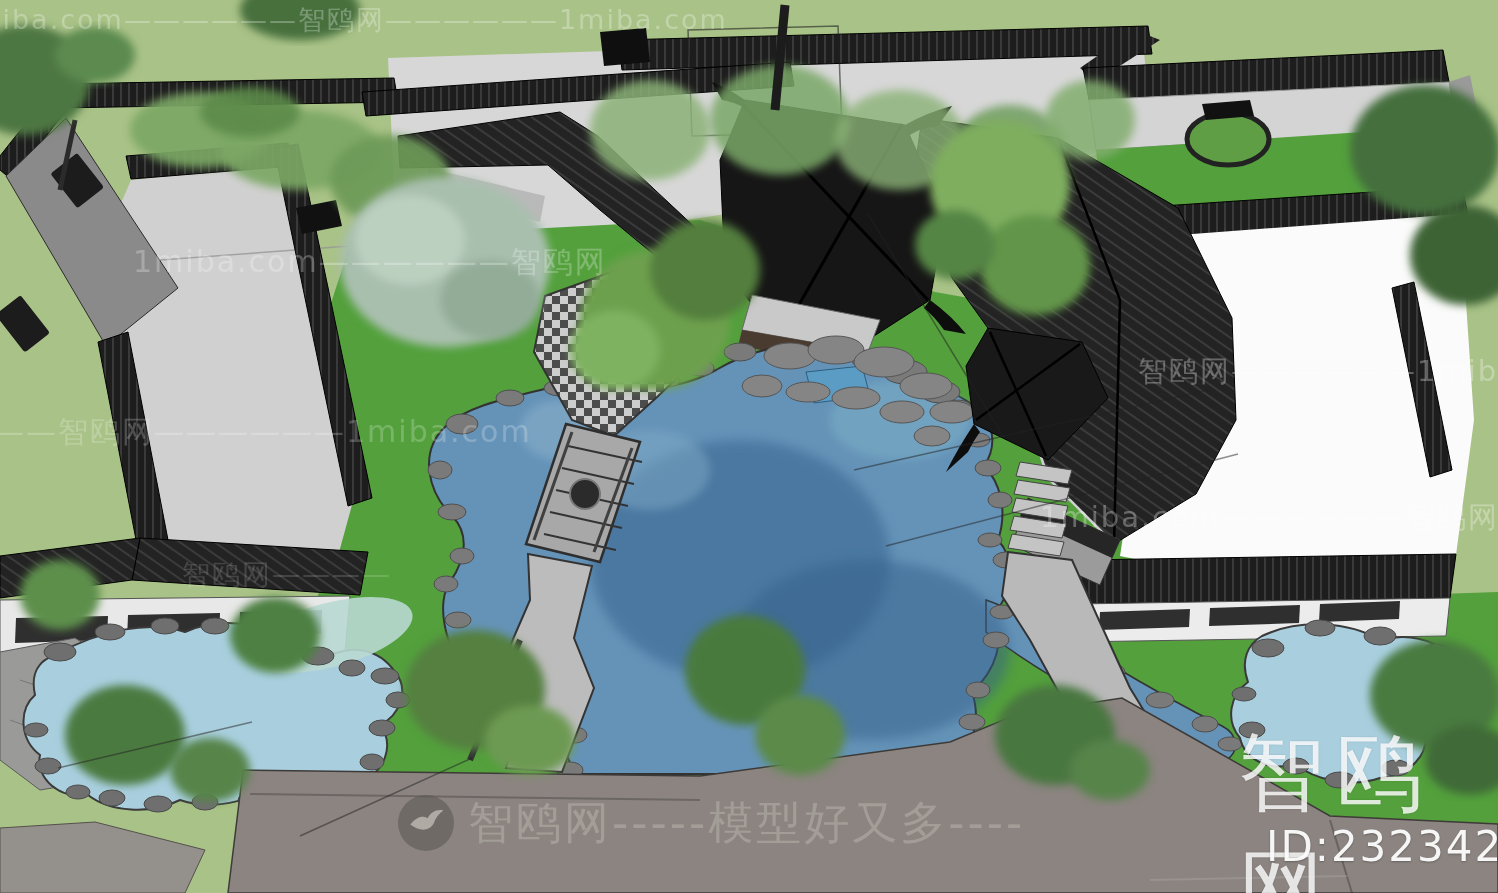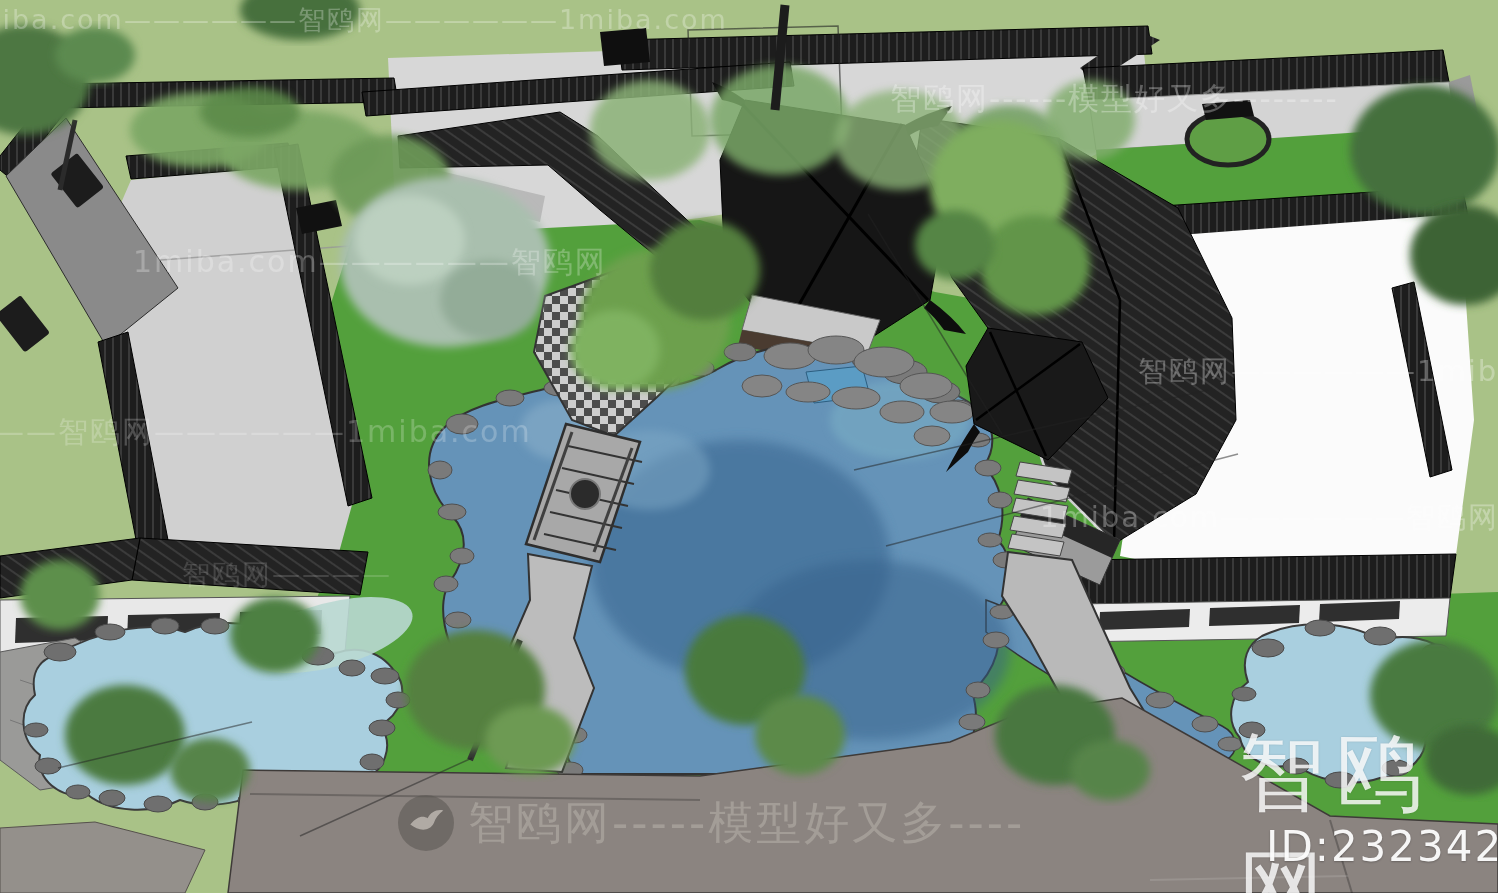--- a/index.html
+++ b/index.html
@@ -359,21 +359,20 @@
   <g stroke="#222" stroke-width="1.5" opacity=".5" fill="none">
     <line x1="868" y1="214" x2="1002" y2="434"></line>
     <line x1="854" y1="470" x2="1208" y2="390"></line>
     <line x1="886" y1="546" x2="1238" y2="454"></line>
     <line x1="58" y1="768" x2="252" y2="722"></line>
     <line x1="300" y1="836" x2="472" y2="758"></line>
   </g>
 </svg>
 
 <div class="wm wm-r0">1miba.com——————智鸥网——————1miba.com</div>
-<div class="wm wm-r1">智鸥网------模型好又多--------</div>
 <div class="wm wm-r2">1miba.com——————智鸥网</div>
 <div class="wm wm-r3">————智鸥网——————1miba.com</div>
 <div class="wm wm-r4">智鸥网——————1miba.com</div>
 <div class="wm wm-r5">1miba.com——————智鸥网————</div>
 <div class="wm wm-r6">智鸥网————</div>
 
 <div class="footer-wm">
   <span class="logo">
     <svg width="44" height="44" viewBox="0 0 56 56">
       <path d="M8,30 C16,20 24,18 30,22 C34,14 42,10 50,12 C44,16 40,22 38,28 C32,40 18,38 8,30 Z" fill="#b0aaa4"></path>

